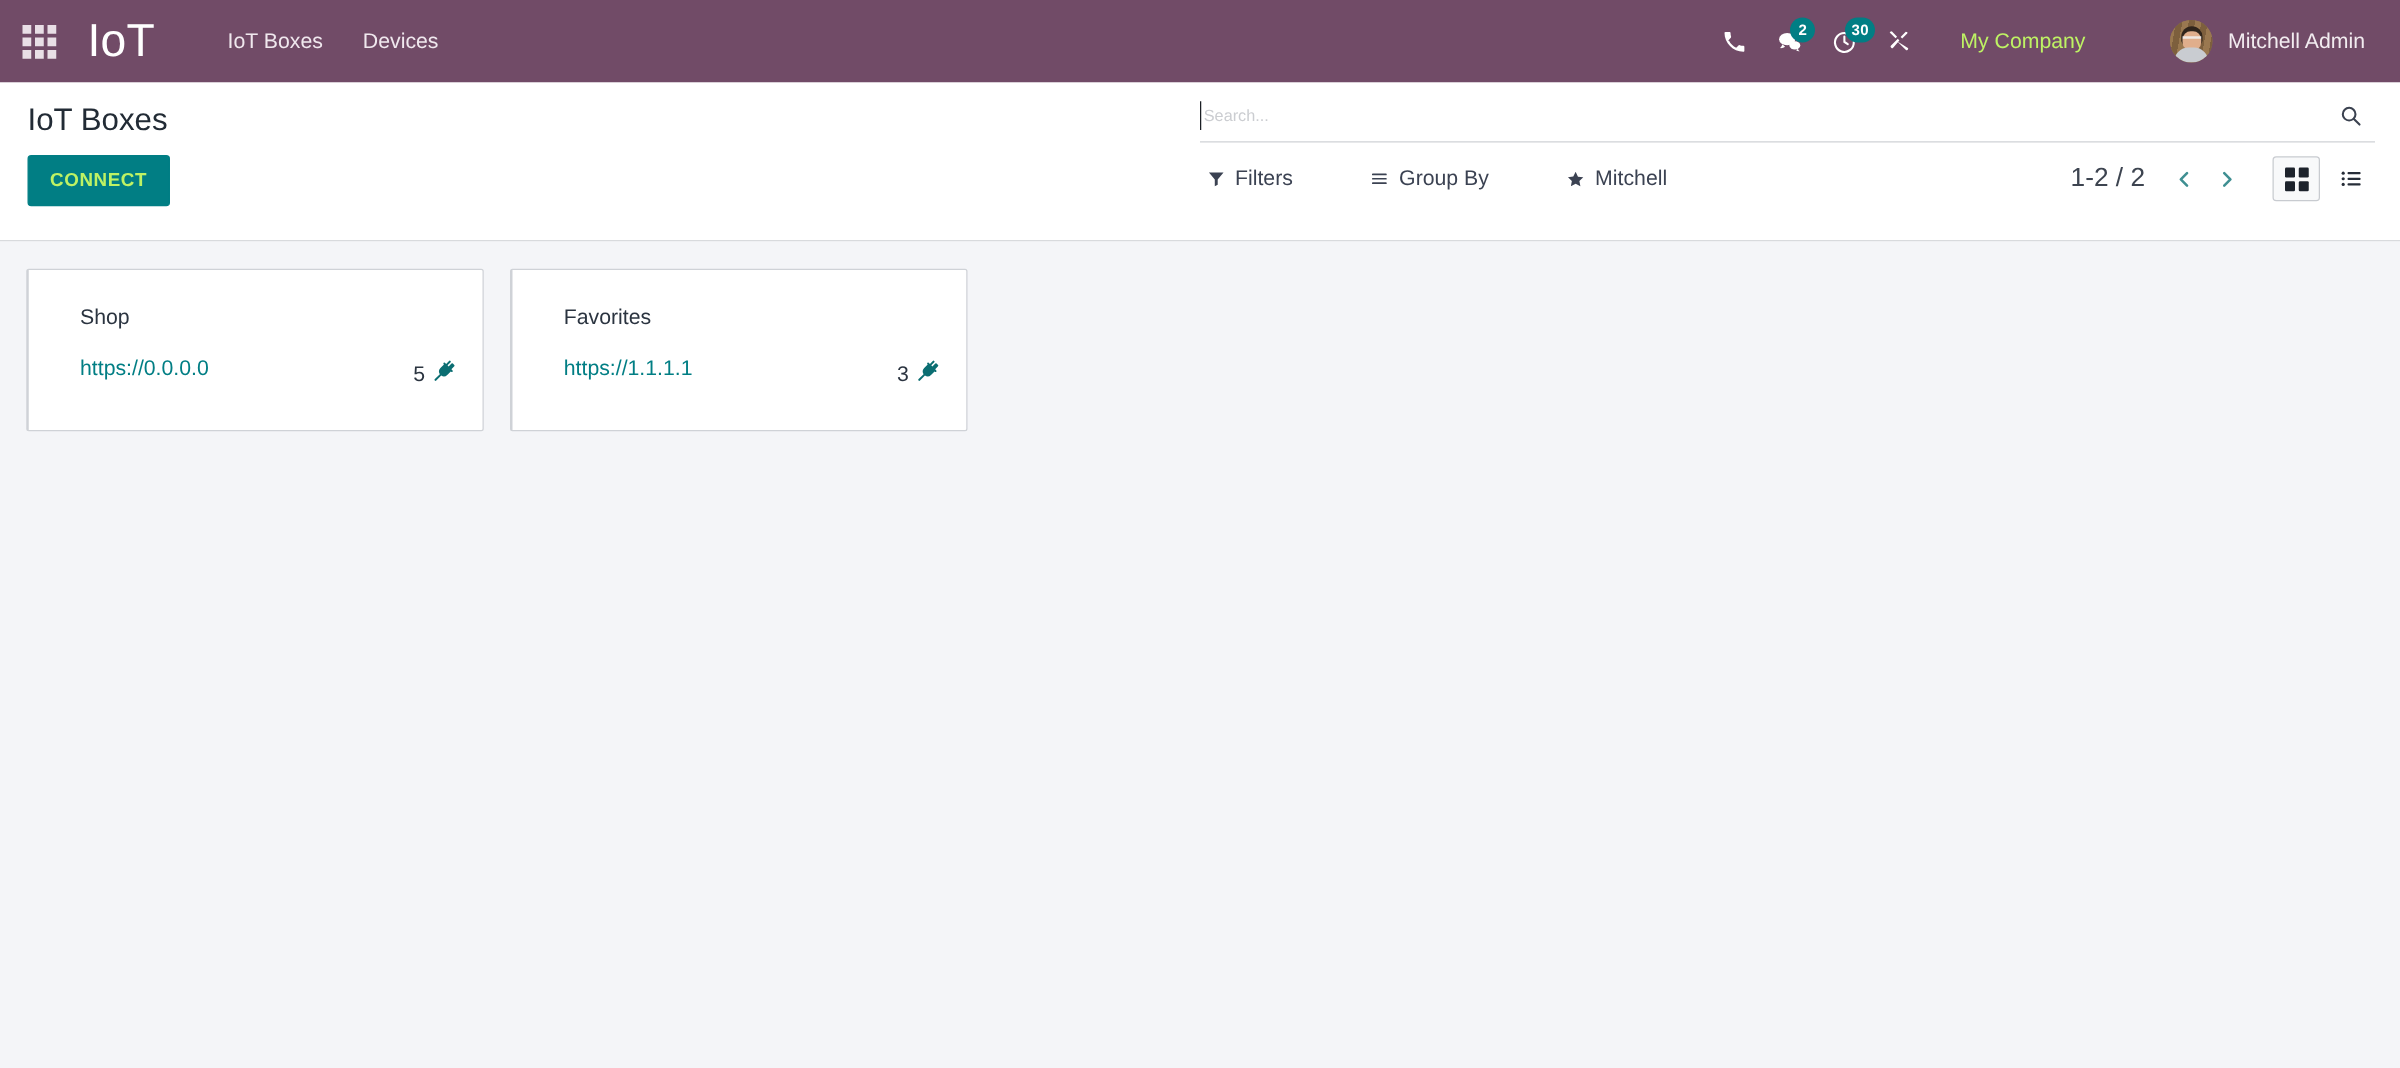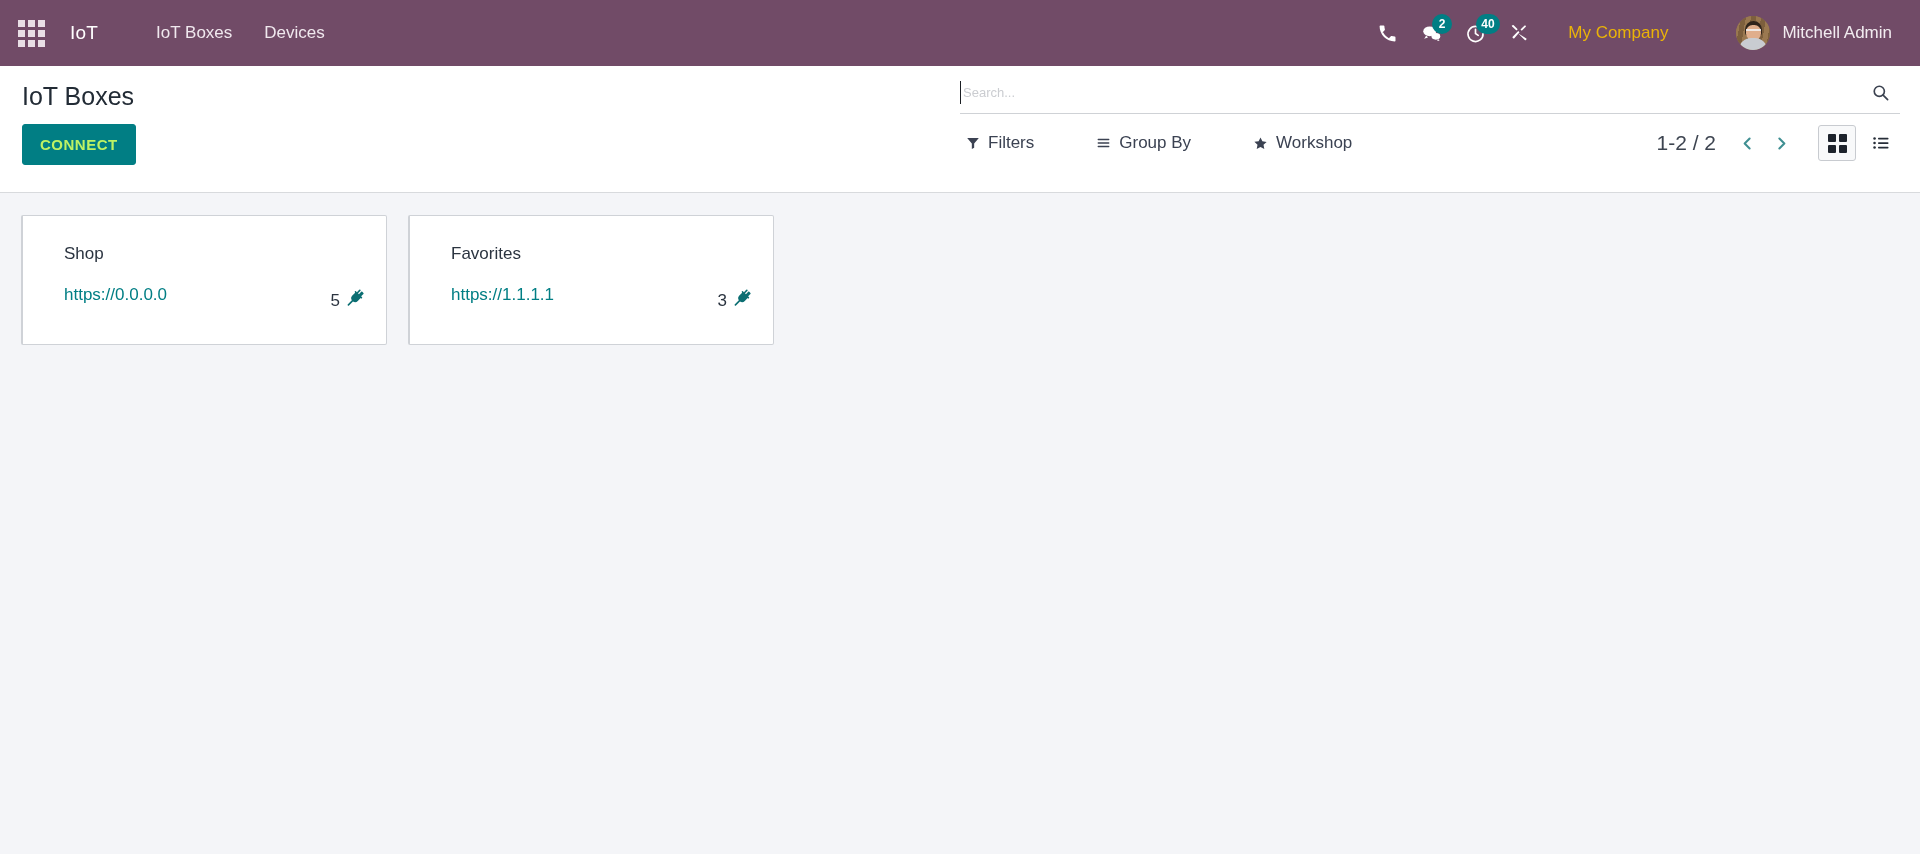--- a/index.html
+++ b/index.html
@@ -33,21 +33,21 @@
     gap: 3px;
     justify-content: center;
     align-content: center;
     cursor: pointer;
     border-radius: 3px;
   }
   .apps-grid i { background: #e9dfe6; display: block; width: 7px; height: 7px; }
 
   .brand {
     color: #ffffff;
-    font-size: 19px;
+    font-size: 37px;
     font-weight: 400;
     margin-left: 22px;
     letter-spacing: .2px;
     cursor: pointer;
   }
 
   .nav-menu { display: flex; align-items: center; margin-left: 42px; }
   .nav-menu .nav-item {
     color: #f0e8ee;
     font-size: 17px;
@@ -83,21 +83,21 @@
     font-weight: 700;
     border-radius: 10px;
     padding: 4px 6px 4px 6px;
     min-width: 20px;
     text-align: center;
     letter-spacing: .2px;
   }
   .badge.wide { padding: 4px 5px; }
 
   .company-name {
-    color: #eab308;
+    color: #bef264;
     font-size: 17px;
     padding: 8px 14px;
     margin-left: 12px;
     cursor: pointer;
     white-space: nowrap;
   }
 
   .user-menu {
     display: flex;
     align-items: center;
@@ -356,21 +356,21 @@
         <path d="M19.8 18.2c.2 1 .7 1.8 1.6 2.4-1.3.2-2.4-.2-3.2-.9z"></path>
       </svg>
       <span class="badge">2</span>
     </div>
 
     <div class="sys-icon">
       <svg width="21" height="21" viewBox="0 0 24 24" fill="none" stroke="currentColor" stroke-width="1.9" aria-hidden="true">
         <path d="M19.5 8.3A8.6 8.6 0 1 0 20.6 12" stroke-linecap="round"></path>
         <path d="M12 7.1V12l3.1 2.1" stroke-linecap="round"></path>
       </svg>
-      <span class="badge wide">40</span>
+      <span class="badge wide">30</span>
     </div>
 
     <div class="sys-icon">
       <svg width="20" height="20" viewBox="0 0 24 24" fill="currentColor" aria-hidden="true">
         <path d="M3.3 3.1l2-.6 5.1 5.1-1.5 1.5L3.8 4.1z"></path>
         <path d="M20.4 3.4l-1.7-.5-4.9 4.9 1.5 1.5 4.8-4.8z"></path>
         <path d="M10.8 12.3l1.5 1.5 6.6 6.6c.4.4 1 .4 1.4 0l.5-.5c.4-.4.4-1 0-1.4z"></path>
         <path d="M12.6 11.2l-1.5-1.5-6.7 6.7c-.4.4-.4 1 0 1.4l.6.6c.4.4 1 .4 1.4 0z"></path>
       </svg>
     </div>
@@ -430,21 +430,21 @@
           </span>
           <span>Group By</span>
         </div>
 
         <div class="dropdown-toggle">
           <span>
             <svg width="15" height="15" viewBox="0 0 24 24" fill="currentColor">
               <path d="M12 2.3l3 6.2 6.8.9-5 4.7 1.3 6.8-6.1-3.3-6.1 3.3L7.2 14l-5-4.7 6.8-.9z"></path>
             </svg>
           </span>
-          <span>Workshop</span>
+          <span>Mitchell</span>
         </div>
 
         <div class="cp-pager">
           <span class="pager-count">1-2 / 2</span>
 
           <div class="pager-btn">
             <svg width="17" height="17" viewBox="0 0 24 24" fill="none" stroke="currentColor" stroke-width="2.9" stroke-linecap="round" stroke-linejoin="round">
               <path d="M15 5L8 12l7 7"></path>
             </svg>
           </div>

